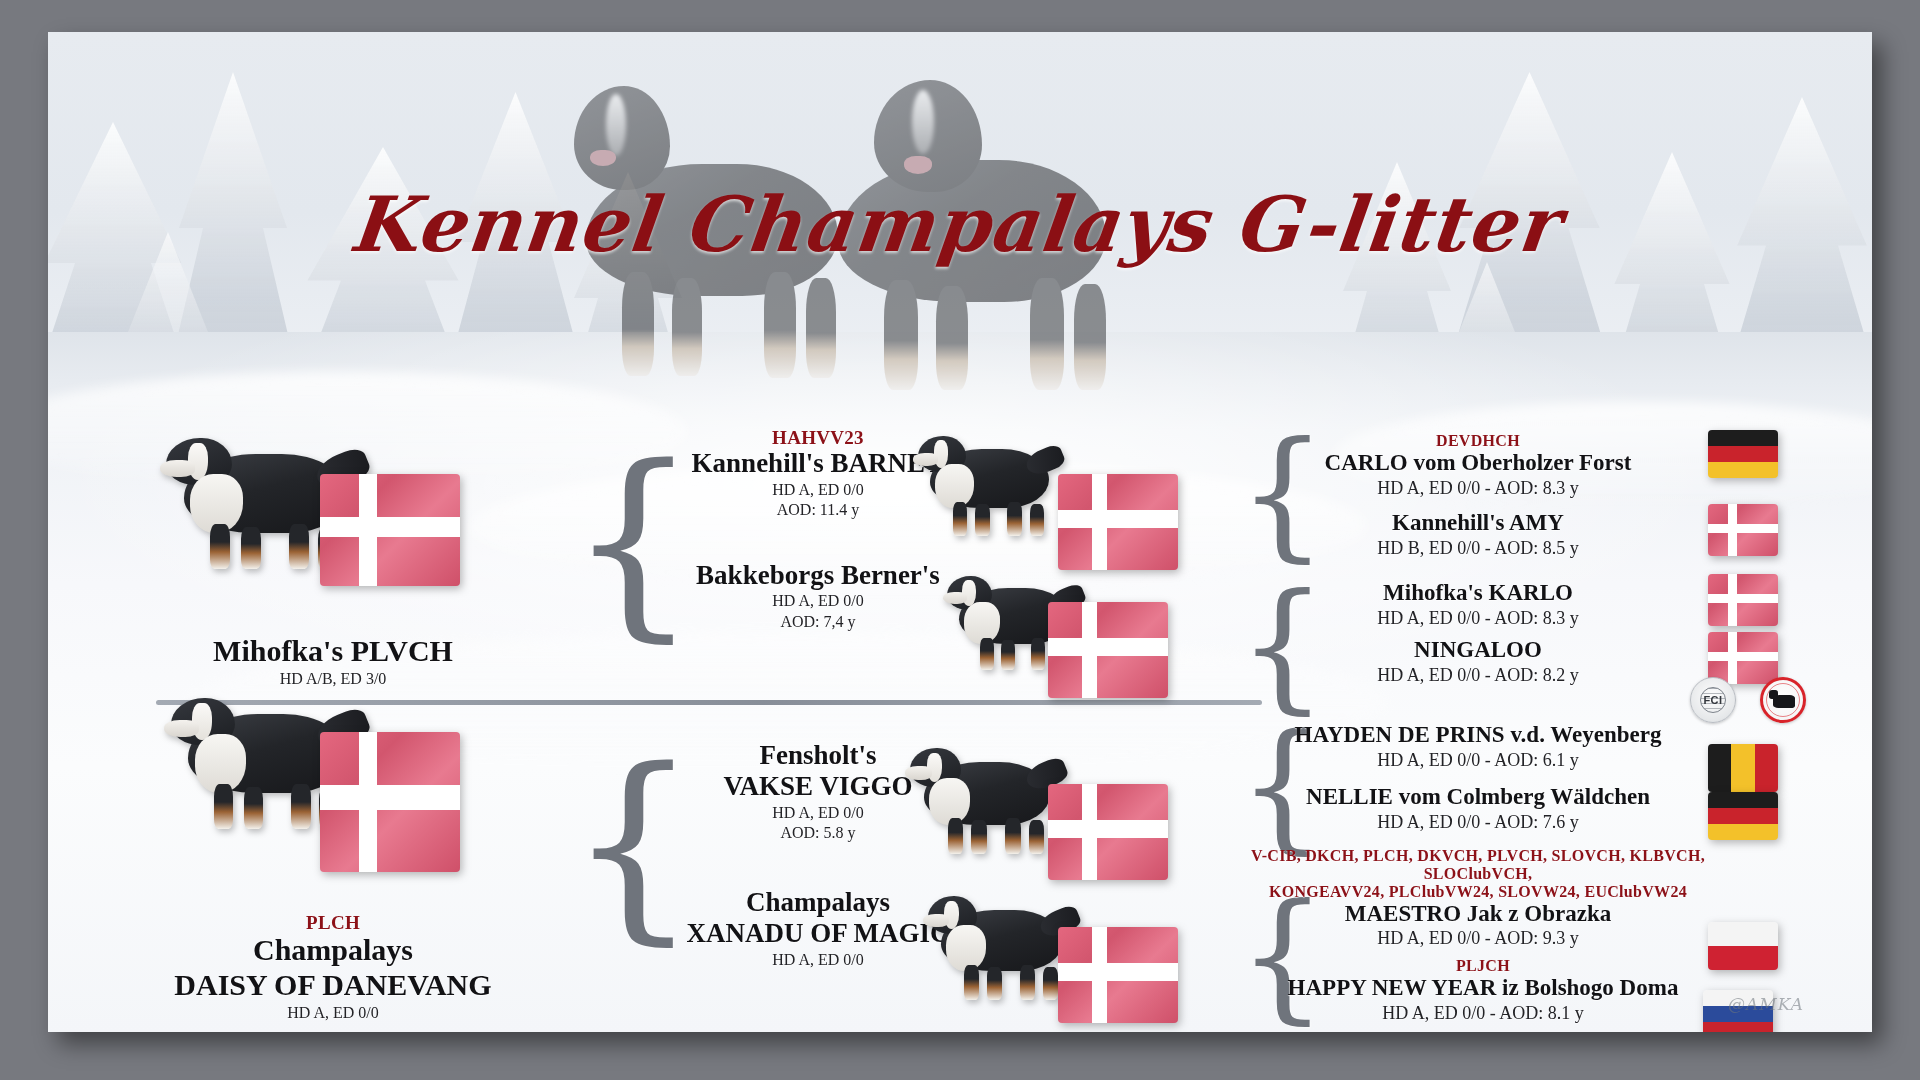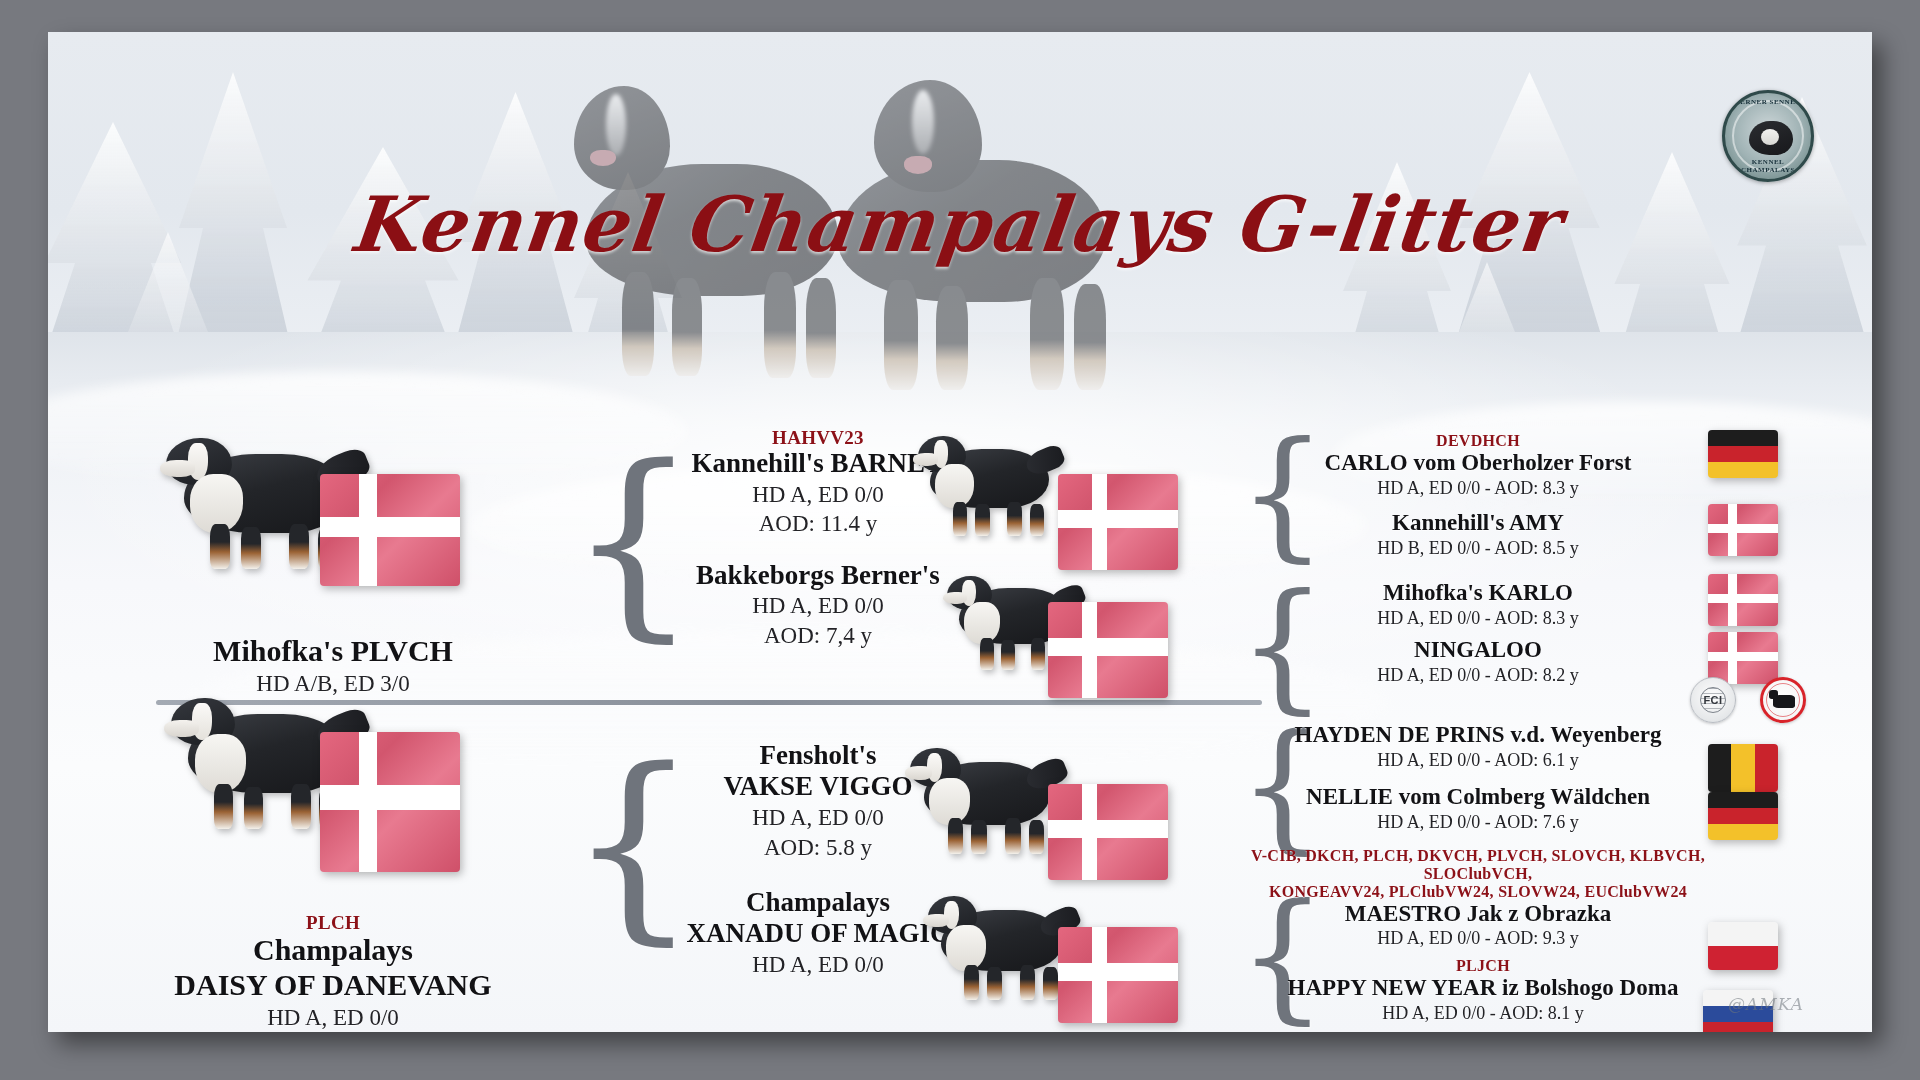--- a/index.html
+++ b/index.html
@@ -179,21 +179,21 @@
     color: #121215;
     font-weight: 700;
     font-size: 27px;
     line-height: 1.16;
     text-shadow: 0 1px 1px rgba(255,255,255,.75);
   }
   .nm.g3 { font-size: 23px; }
   .nm.g1 { font-size: 30px; }
   .hd {            
     color: #232327;
-    font-size: 23px;
+    font-size: 16px;
     line-height: 1.3;
     text-shadow: 0 1px 1px rgba(255,255,255,.7);
   }
   .hd.g3 { font-size: 18px; }
 
   .block { position: absolute; text-align: center; }
 
   
   .brace {
     position: absolute;
@@ -380,26 +380,20 @@
       <div class="hd-blaze" style="left:104px; top:26px;  width:22px;  height:64px;"></div>
       <div class="hd-tongue" style="left:96px;  top:92px;  width:28px;  height:18px;"></div>
       <div class="hd-leg" style="left:76px;  top:216px; width:34px;  height:110px;"></div>
       <div class="hd-leg" style="left:128px; top:222px; width:32px;  height:104px;"></div>
       <div class="hd-leg" style="left:222px; top:214px; width:34px;  height:112px;"></div>
       <div class="hd-leg" style="left:266px; top:220px; width:32px;  height:106px;"></div>
     </div>
 
     <div id="title">Kennel Champalays G-litter</div>
 
-    <div id="emblem">
-      <div class="em-ring"></div>
-      <div class="em-txt">BERNER SENNEN</div>
-      <div class="em-dog"></div>
-      <div class="em-txt2">KENNEL CHAMPALAYS</div>
-    </div>
 
     <div id="divider"></div>
 
     <div class="dogpic" style="left:105px; top:400px; width:220px; height:140px;">
       <div class="dp-body"></div>
       <div class="dp-head"></div>
       <div class="dp-blaze"></div>
       <div class="dp-muzzle"></div>
       <div class="dp-chest"></div>
       <div class="dp-tail"></div>

